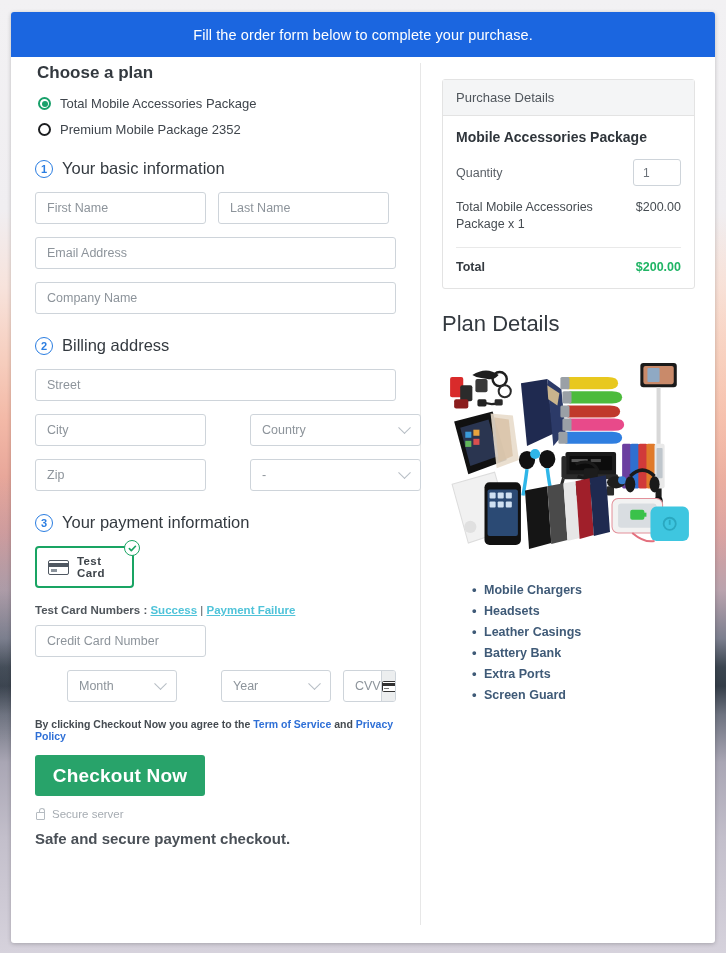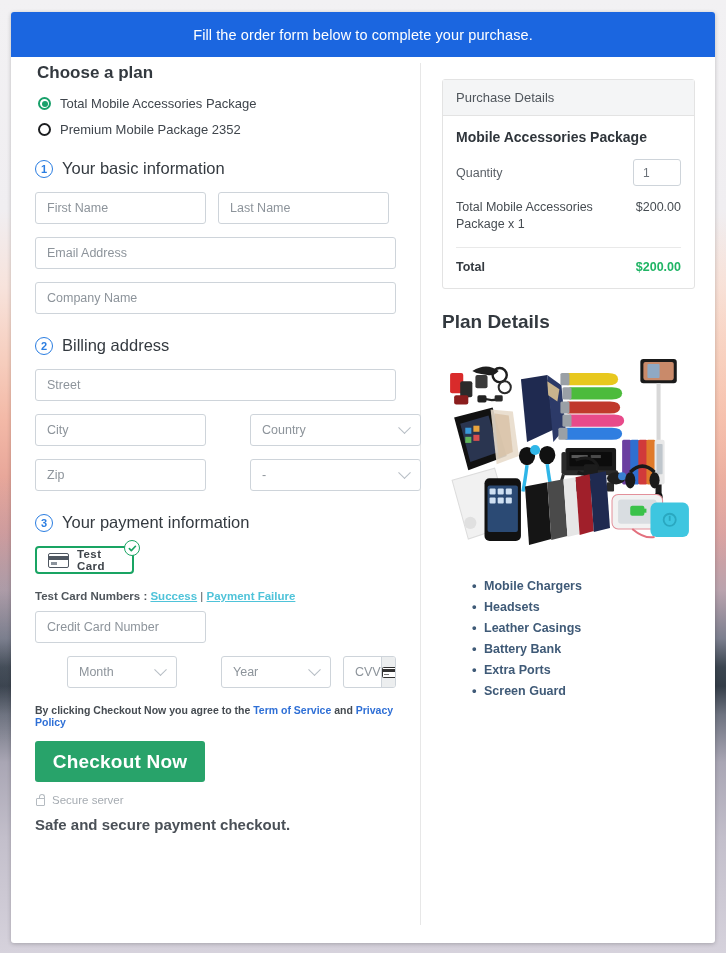--- a/index.html
+++ b/index.html
@@ -104,21 +104,21 @@
     width:100%;
   }
   .fld.half { width:171px; flex:0 0 171px; }
   .fld.full { width:100%; }
   .sel { justify-content:space-between;margin-left:32px; }
   .chev { width:9px; height:9px; border-right:1.6px solid #b7bec5; border-bottom:1.6px solid #b7bec5;
           transform:rotate(45deg) translate(-2px,-2px); flex:0 0 auto; }
 
   
   #card-tile {
-    width:99px; height:28px; border:2px solid #19a463; border-radius:4px;
+    width:99px; height:42px; border:2px solid #19a463; border-radius:4px;
     display:flex; align-items:center; gap:8px; padding-left:11px;
     position:relative; margin-bottom:16px;
   }
   #card-tile .cc-glyph {
     width:21px; height:15px; border-radius:2px; background:#fff;
     border:1.6px solid #4f5761; position:relative; flex:0 0 auto;
   }
   #card-tile .cc-glyph::before{
     content:""; position:absolute; left:0; right:0; top:2px; height:4px; background:#4f5761;
   }
@@ -194,21 +194,21 @@
   #line-row { display:flex; justify-content:space-between; gap:0; font-size:12.5px;
               color:#464c52; line-height:1.38; padding-bottom:13px; border-bottom:1px solid #e9e9e9; }
   #line-desc { max-width:150px; }
   #line-amt { white-space:nowrap; }
   #total-row { display:flex; justify-content:space-between; padding-top:12px;
                font-size:12.5px; font-weight:bold; }
   #total-label { color:#343a40; }
   #total-amt { color:#1fb464; }
 
   
-  #plan-details-title { font-size:19px; font-weight:bold; color:#33393f; margin:22px 0 14px 0; }
+  #plan-details-title { font-size:22px; font-weight:normal; color:#33393f; margin:22px 0 14px 0; }
   #plan-img { width:100%; height:210px; position:relative; }
   #plan-img svg { display:block; width:100%; height:100%; }
   #feature-list { list-style:none; margin:22px 0 0 0; padding:0 0 0 30px; }
   #feature-list li {
     font-size:12.5px; font-weight:bold; color:#3f5a77; margin-bottom:7px;
     position:relative; padding-left:12px;
   }
   #feature-list li::before{
     content:"\2022"; position:absolute; left:0; top:-1px; font-size:13px; color:#3f5a77;
   }

